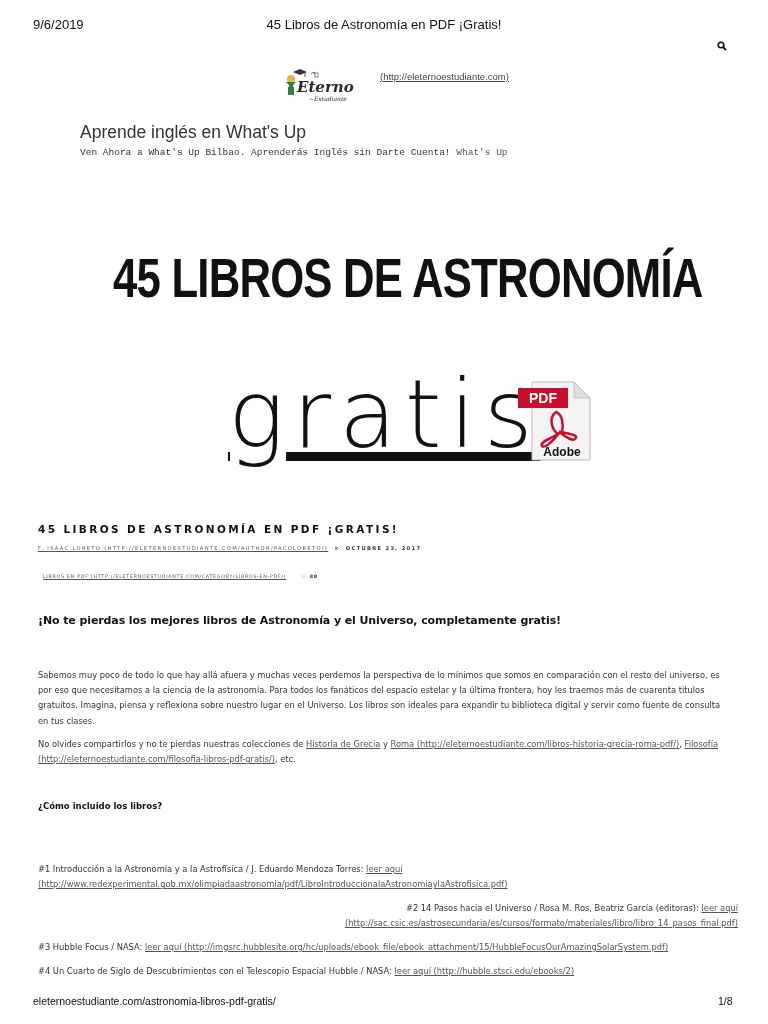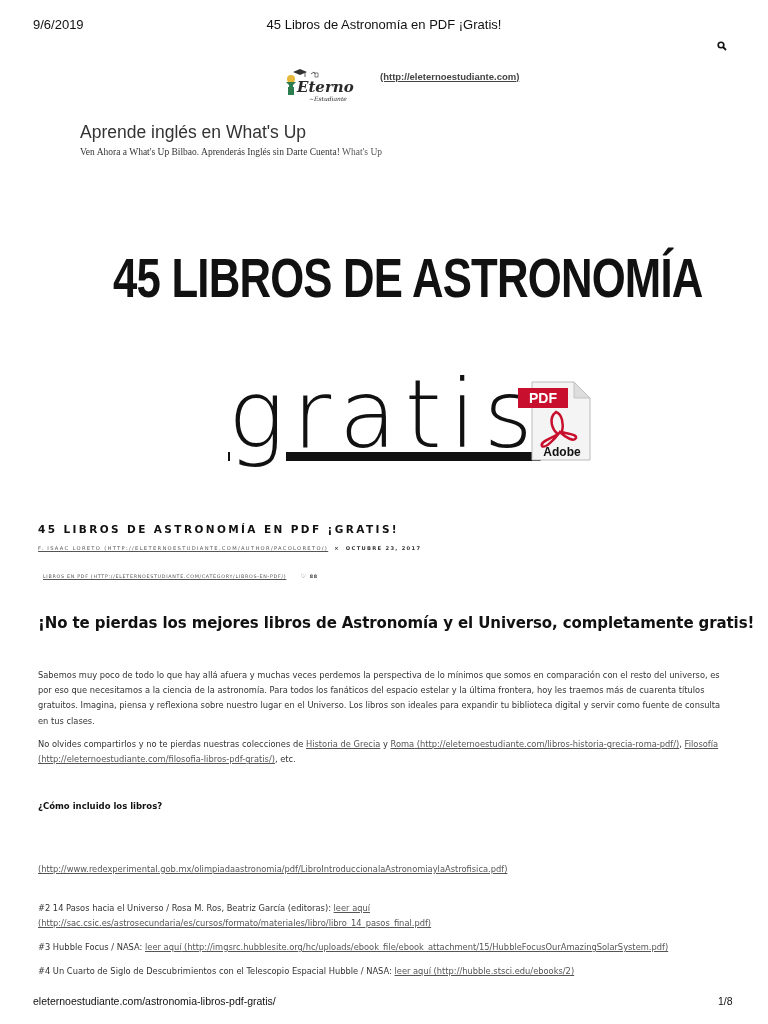--- a/index.html
+++ b/index.html
@@ -7,49 +7,49 @@
   body { position: relative; font-family: "DejaVu Sans", sans-serif; color: #222; }
 
   .print-header { position: absolute; top: 17px; left: 0; width: 768px; height: 14px; font-family: "Liberation Sans", sans-serif; font-size: 13px; color: #111; }
   .print-date { position: absolute; left: 33px; top: 0; }
   .print-title { position: absolute; left: 0; width: 768px; top: 0; text-align: center; }
 
   .search-icon { position: absolute; left: 717px; top: 41px; width: 10px; height: 10px; }
 
   .logo-row { position: absolute; top: 68px; left: 283px; height: 36px; display: flex; align-items: center; }
   .logo { width: 98px; height: 36px; position: relative; }
-  .logo-url { font-family: "Liberation Sans", sans-serif; font-size: 9.5px; color: #333; margin-left: -1px; margin-bottom: 20px; font-weight: bold; }
+  .logo-url { font-family: "Liberation Sans", sans-serif; font-size: 9.5px; color: #333; margin-left: -1px; margin-bottom: 20px; }
   .logo-url a, .link { color: #444; text-decoration: underline; }
 
   .ad-title { position: absolute; left: 80px; top: 122px; font-family: "Liberation Sans", sans-serif; font-size: 17.5px; color: #333; }
-  .ad-sub { position: absolute; left: 80px; top: 147px; font-family: Liberation Serif, serif; font-size: 9.5px; color: #333; }
+  .ad-sub { position: absolute; left: 80px; top: 147px; font-family: Liberation Mono, monospace; font-size: 9.5px; color: #333; }
   .ad-sub .ad-link { color: #555; }
 
   .hero { position: absolute; left: 0; top: 230px; width: 768px; height: 250px; }
   .hero-line1 { position: absolute; left: 113px; top: 18px; width: 545px; font-family: "Liberation Sans", sans-serif; font-weight: bold; font-size: 56px; letter-spacing: -1px; color: #111; transform: scaleX(0.78); transform-origin: left top; white-space: nowrap; line-height: 60px; }
   .hero-line2 { position: absolute; left: 228px; top: 135px; font-family: "DejaVu Sans", sans-serif; font-weight: 200; font-size: 94px; color: #111; letter-spacing: 8px; line-height: 100px; -webkit-text-stroke: 0; font-stretch: condensed; text-decoration: underline; }
   .pdf-icon { position: absolute; left: 518px; top: 148px; width: 75px; height: 84px; }
 
   .post-title { position: absolute; left: 38px; top: 523px; font-family: "DejaVu Sans", sans-serif; font-weight: bold; font-size: 10.5px; letter-spacing: 2.4px; color: #111; }
   .post-meta { position: absolute; left: 38px; top: 545px; font-family: "DejaVu Sans", sans-serif; font-size: 5.2px; letter-spacing: 1.3px; color: #333; white-space: nowrap; }
   .post-meta .sep { margin: 0 6px; font-weight: bold; }
   .post-meta .date { font-weight: bold; }
   .post-cat { position: absolute; left: 43px; top: 572px; font-family: "DejaVu Sans", sans-serif; font-size: 4.8px; letter-spacing: 0.7px; color: #333; white-space: nowrap; }
   .heart { margin-left: 12px; font-size: 6px; }
   .likes { font-weight: bold; margin-left: 3px; }
 
-  .lead { position: absolute; left: 38px; top: 614px; font-family: "DejaVu Sans", sans-serif; font-weight: bold; font-size: 15px; color: #111; letter-spacing: -0.1px; }
+  .lead { position: absolute; left: 38px; top: 614px; font-family: "DejaVu Sans", sans-serif; font-weight: bold; font-size: 11px; color: #111; letter-spacing: -0.1px; }
 
   .body-text { position: absolute; left: 38px; font-family: "DejaVu Sans", sans-serif; font-size: 8.3px; line-height: 15.2px; color: #333; width: 700px; }
   .p1 { top: 668px; }
   .p2 { top: 737px; }
   .h-how { position: absolute; left: 38px; top: 801px; font-family: "DejaVu Sans", sans-serif; font-weight: bold; font-size: 8.5px; color: #111; }
   .p3 { top: 824px; }
   .item1 { top: 862px; }
-  .item2 { top: 901px; }
+  .item2 { top: 901px; text-align: right; }
   .item3 { top: 940px; }
   .item4 { top: 964px; }
   .link { color: #555; }
 
   .print-footer { position: absolute; top: 995px; left: 0; width: 768px; font-family: "Liberation Sans", sans-serif; font-size: 10.5px; color: #111; }
   .footer-url { position: absolute; left: 33px; }
   .footer-page { position: absolute; left: 718px; }
 </style>
 </head>
 <body>
@@ -120,20 +120,21 @@
   <div><span>No olvides compartirlos y no te pierdas nuestras colecciones de </span><span class="link">Historia de Grecia</span><span> y </span><span class="link">Roma</span><span class="link"> (http://eleternoestudiante.com/libros-historia-grecia-roma-pdf/)</span><span>, </span><span class="link">Filosofía</span></div>
   <div><span class="link">(http://eleternoestudiante.com/filosofia-libros-pdf-gratis/)</span><span>, etc.</span></div>
 </div>
 
 <div class="h-how">¿Cómo incluido los libros?</div>
 
 <div class="body-text p3">
 </div>
 
 <div class="body-text item1">
+  <div><span>#1 Introducción a la Astronomía y a la Astrofísica / J. Eduardo Mendoza Torres: </span><span class="link">leer aquí</span></div>
   <div><span class="link">(http://www.redexperimental.gob.mx/olimpiadaastronomia/pdf/LibroIntroduccionalaAstronomiaylaAstrofisica.pdf)</span></div>
 </div>
 <div class="body-text item2">
   <div><span>#2 14 Pasos hacia el Universo / Rosa M. Ros, Beatriz García (editoras): </span><span class="link">leer aquí</span></div>
   <div><span class="link">(http://sac.csic.es/astrosecundaria/es/cursos/formato/materiales/libro/libro_14_pasos_final.pdf)</span></div>
 </div>
 <div class="body-text item3">
   <div><span>#3 Hubble Focus / NASA: </span><span class="link">leer aquí</span><span class="link"> (http://imgsrc.hubblesite.org/hc/uploads/ebook_file/ebook_attachment/15/HubbleFocusOurAmazingSolarSystem.pdf)</span></div>
 </div>
 <div class="body-text item4">

